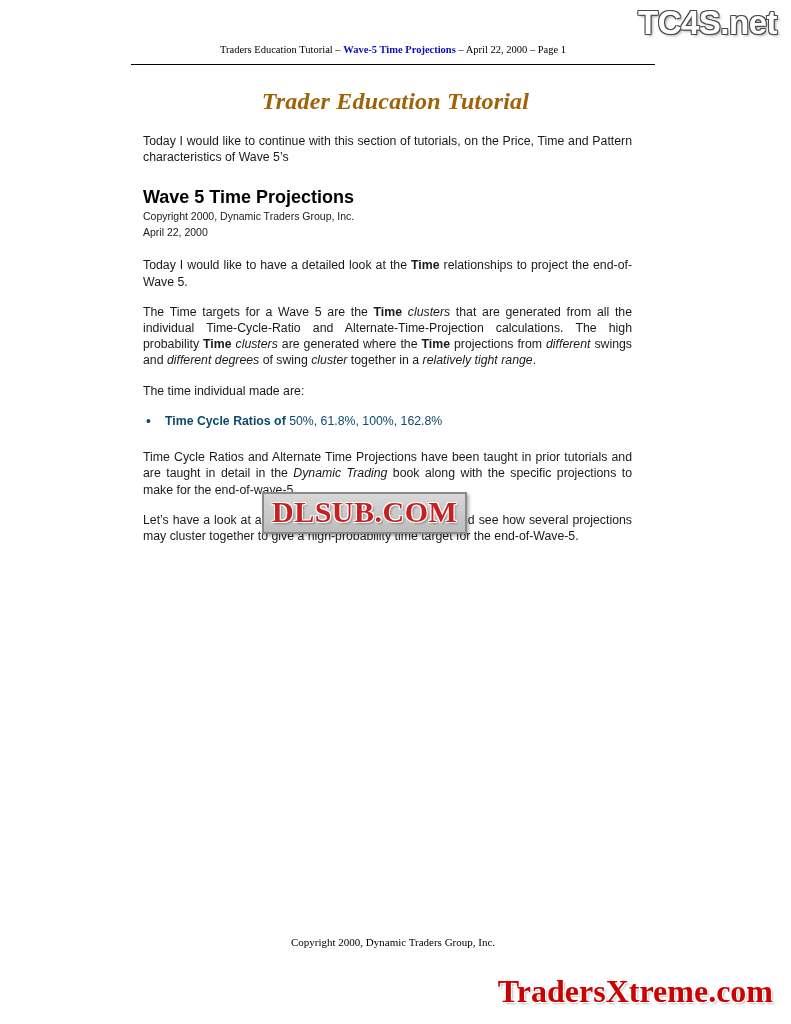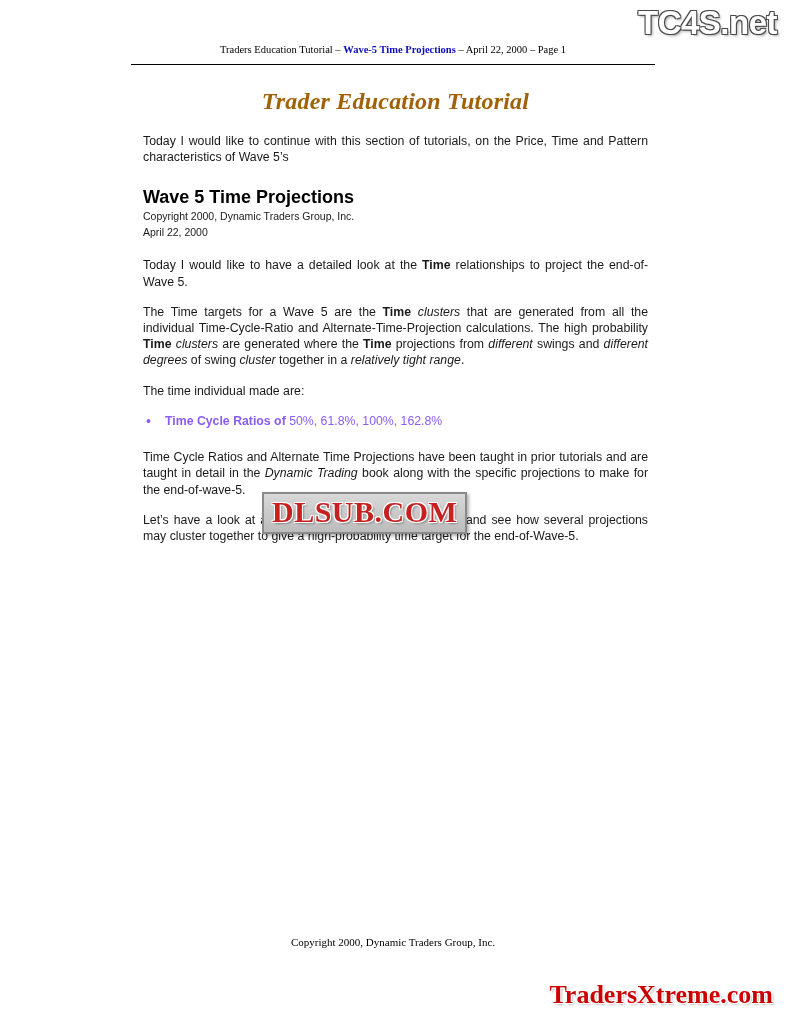--- a/index.html
+++ b/index.html
@@ -31,21 +31,21 @@
       -1px  1px 0 #4a4a4a,
        1px  1px 0 #4a4a4a,
        2px  2px 3px rgba(0,0,0,0.35);
     z-index: 40;
   }
   .wm-bottom {
     position: absolute;
     bottom: 14px;
     right: 18px;
     font-family: "Liberation Serif", serif;
-    font-size: 26px;
+    font-size: 32px;
     font-weight: bold;
     font-style: normal;
     color: #cc0000;
     letter-spacing: 0px;
     text-shadow:
       -1px -1px 0 #ffffff,
        1px -1px 0 #ffffff,
       -1px  1px 0 #ffffff,
        1px  1px 0 #ffffff,
        2px 2px 2px rgba(0,0,0,0.25);
@@ -125,21 +125,21 @@
 
   h2.sect-title {
     margin: 22px 0 2px 0;
     font-family: "Liberation Sans", sans-serif;
     font-size: 18px;
     font-weight: bold;
     color: #000000;
   }
 
   p.body {
-    margin: 0 0 14px 0;
+    margin: 0 16px 14px 0;
     font-family: "Liberation Sans", sans-serif;
     font-size: 12.3px;
     line-height: 1.32;
     color: #1a1a1a;
     text-align: justify;
   }
 
   .copyline {
     font-family: "Liberation Sans", sans-serif;
     font-size: 10.5px;
@@ -153,21 +153,21 @@
   ul.bullets {
     margin: 0 0 10px 0;
     padding: 0 0 0 22px;
     list-style: none;
   }
   ul.bullets li {
     position: relative;
     font-family: "Liberation Sans", sans-serif;
     font-size: 12.3px;
     line-height: 1.32;
-    color: #8b5cf6;
+    color: #0c4a6e;
     margin: 0 0 20px 0;
   }
   ul.bullets li::before {
     content: "\2022";
     position: absolute;
     left: -19px;
     top: -1px;
     font-size: 14px;
   }
   b, .b { font-weight: bold; }

